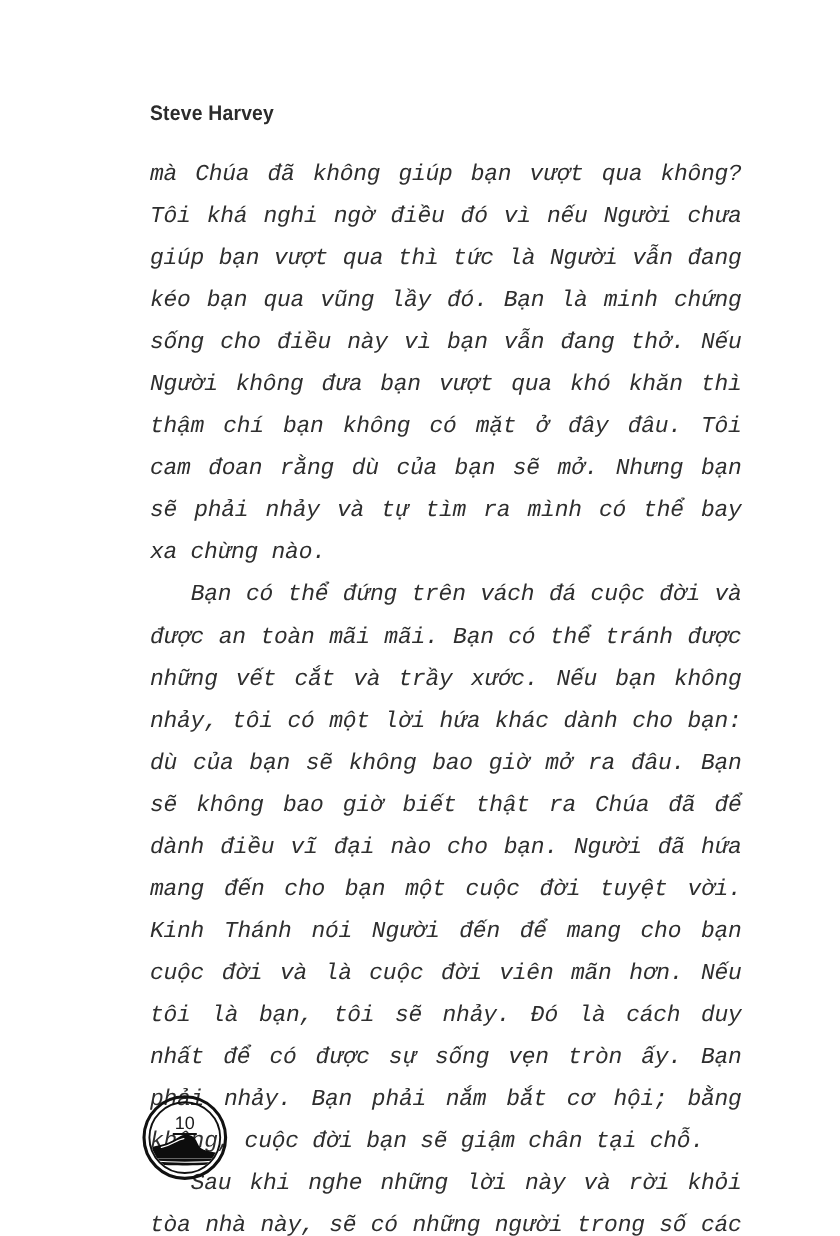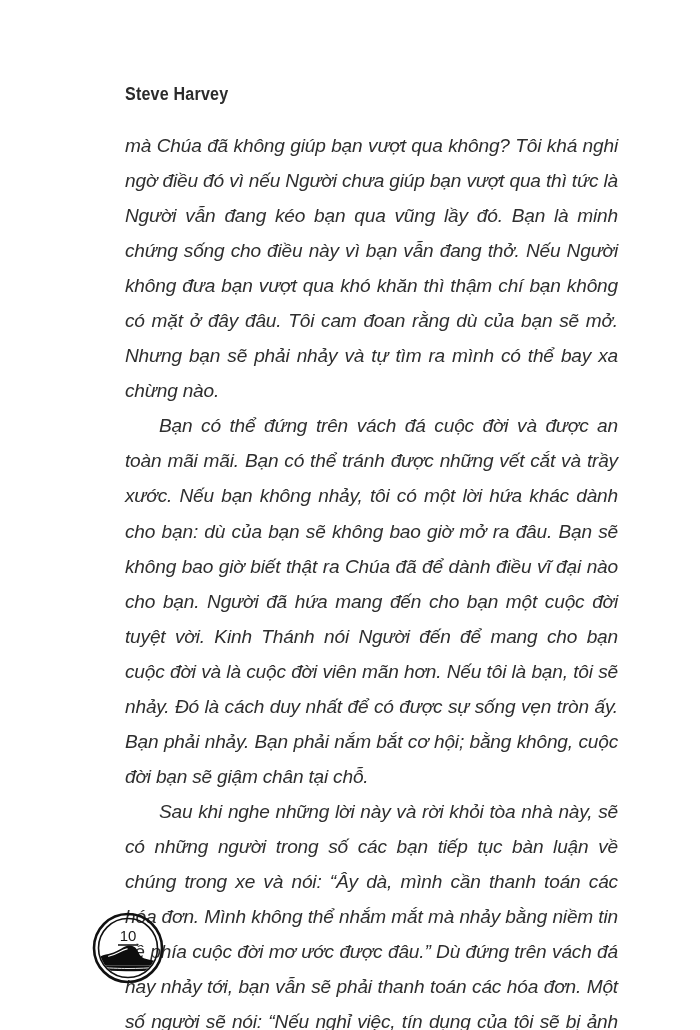--- a/index.html
+++ b/index.html
@@ -41,39 +41,39 @@
   
   .text-block {
     position: absolute;
     left: 105px;
     top: 128px;
     width: 493px;
   }
 
   .para {
     margin: 0;
-    font-family: Liberation Sans, sans-serif;
+    font-family: Liberation Mono, monospace;
     font-style: italic;
     font-size: 19.1px;
     line-height: 35.05px;
     color: #2e2e2e;
     text-align: justify;
     text-justify: inter-word;
     letter-spacing: -0.18px;
     word-spacing: -0.1px;
     hyphens: none;
   }
   .para.indent {
     text-indent: 34px;
   }
 
   
   .folio-emblem {
     position: absolute;
-    left: 72px;
+    left: 98px;
     top: 912px;
     width: 72px;
     height: 72px;
     text-decoration: underline;
   }
   .folio-emblem svg {
     display: block;
     width: 72px;
     height: 72px;
   }

